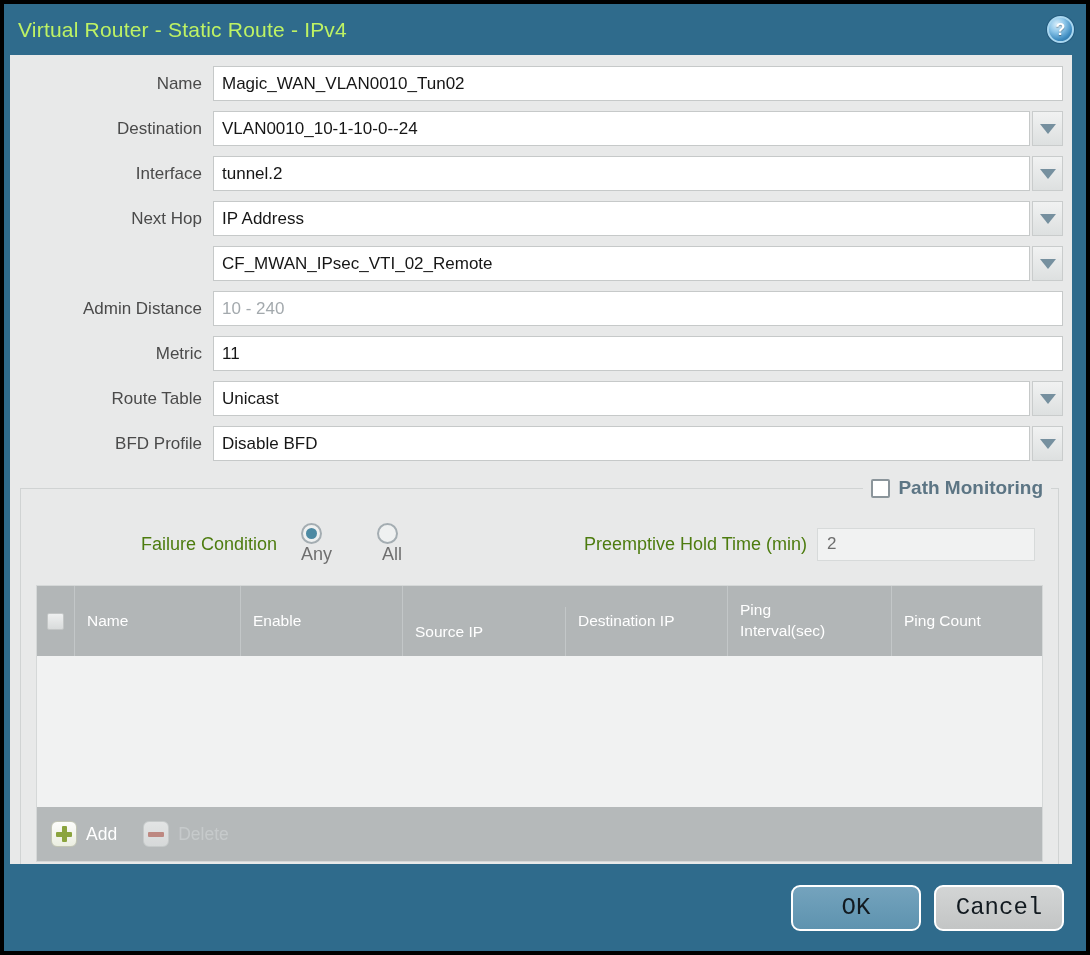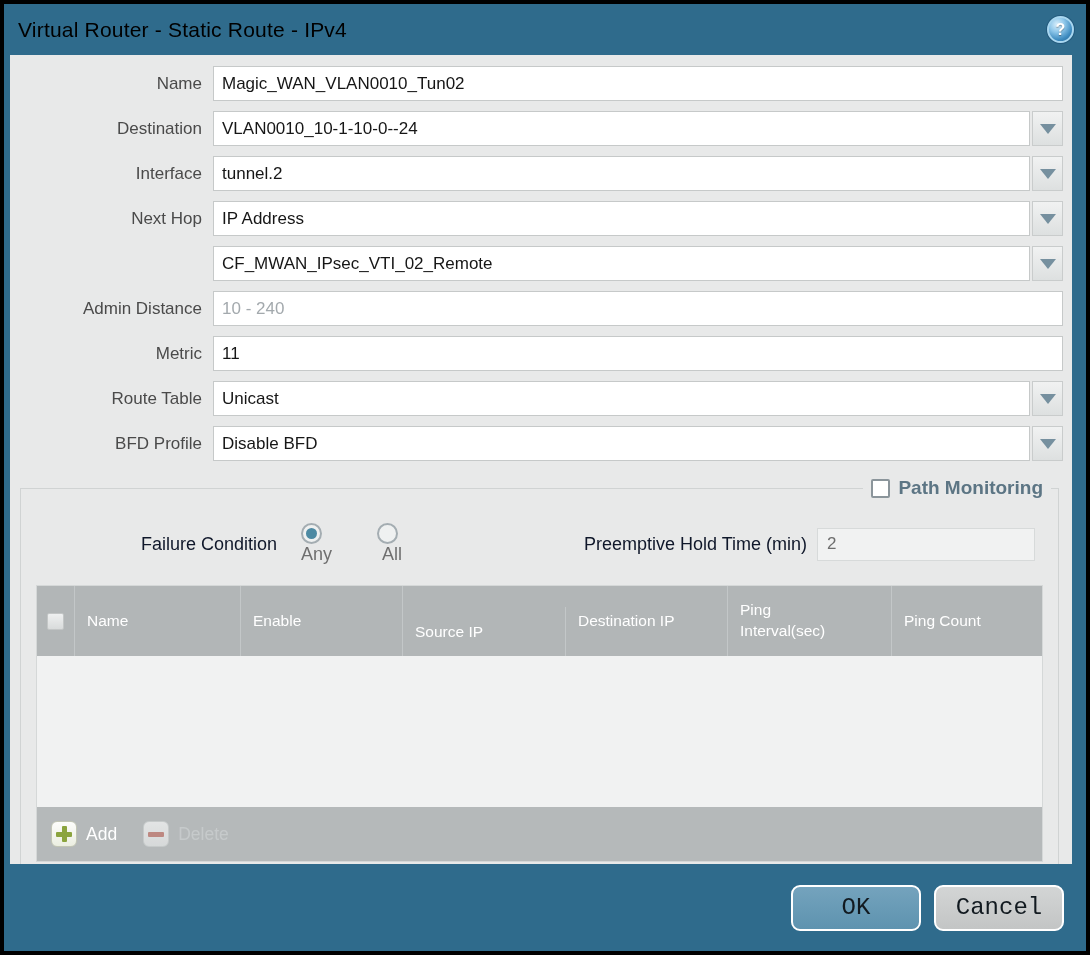--- a/index.html
+++ b/index.html
@@ -14,21 +14,21 @@
     background:#2f6b8c;
     display:flex; flex-direction:column;
   }
   
   .titlebar {
     height:51px; flex:0 0 51px;
     display:flex; align-items:center;
     padding:0 12px 0 14px;
   }
   .titlebar .title {
-    color:#000000; font-size:21px; font-weight:400; letter-spacing:0.2px;
+    color:#bef264; font-size:21px; font-weight:400; letter-spacing:0.2px;
     flex:1;
   }
   .help-icon {
     width:27px; height:27px; border-radius:50%;
     background:radial-gradient(circle at 35% 28%, #d8eefb 0%, #8ec7ea 34%, #3f8cc0 68%, #1d5e90 100%);
     border:2px solid #a8d6ef;
     box-shadow:0 0 0 1px #24597c;
     display:flex; align-items:center; justify-content:center;
     color:#fff; font-size:16px; font-weight:bold; cursor:pointer;
     text-shadow:0 1px 1px rgba(0,0,0,.35);
@@ -78,21 +78,21 @@
     display:flex; align-items:center; gap:8px;
     padding:0 8px; margin-left:8px;text-align:right;
   }
   .pm-checkbox {
     width:19px; height:19px;
     background:#fff; border:2px solid #8b959b; border-radius:2px;
     cursor:pointer;
   }
   .pm-title { color:#5c7584; font-size:19px; font-weight:bold; }
   .failure-row { display:flex; align-items:center; margin:14px 0 20px 0; }
-  .muted-label { color:#0f172a; font-size:18px; }
+  .muted-label { color:#4d7c0f; font-size:18px; }
   .fc-label { width:255px; flex:0 0 255px; text-align:right; padding-right:14px; }
   .radio-opt { display:flex; align-items:center; margin-right:40px; cursor:pointer;flex-direction:column; }
   .radio {
     width:21px; height:21px; border-radius:50%;
     border:2px solid #a4adb2; background:#eff1f1;
     display:flex; align-items:center; justify-content:center;
   }
   .radio.checked::after {
     content:""; width:11px; height:11px; border-radius:50%;
     background:#4d8aa3;

